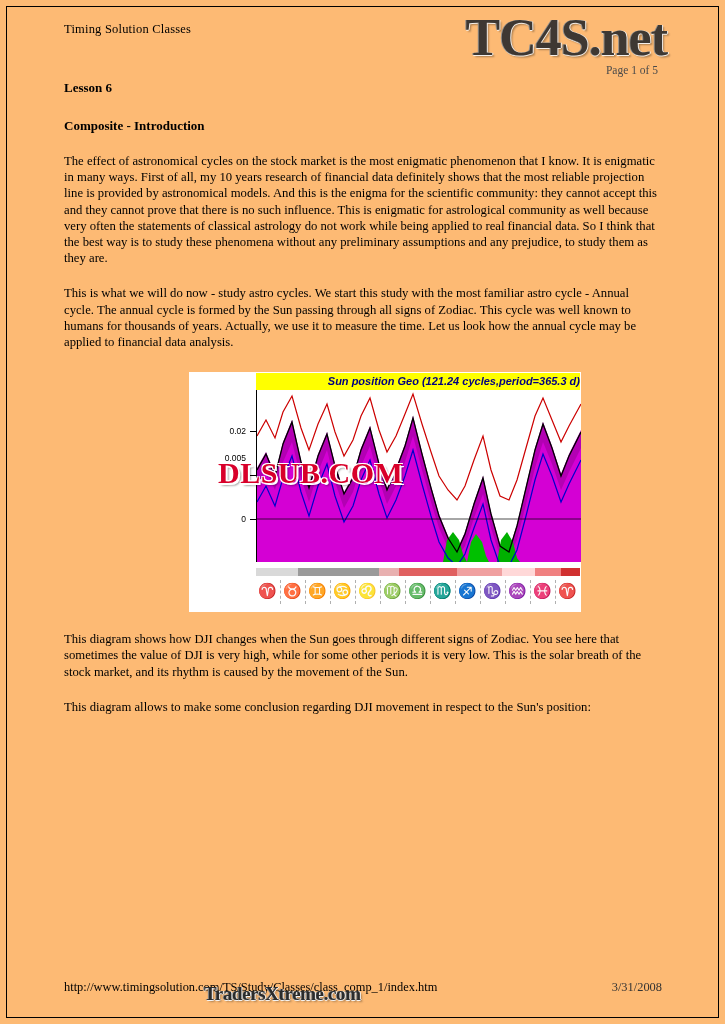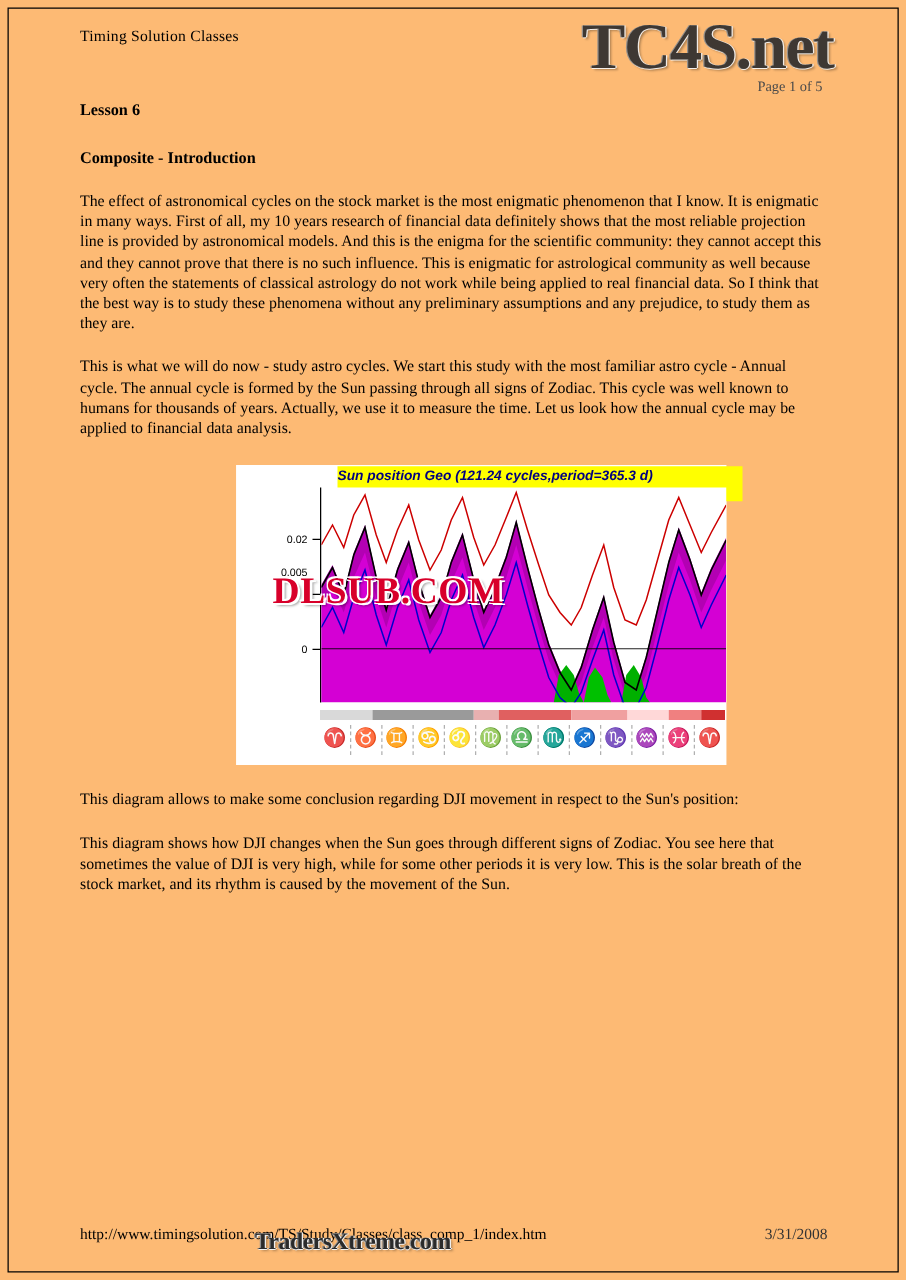--- a/index.html
+++ b/index.html
@@ -94,31 +94,31 @@
     position: absolute;
     left: 125px;
     top: 0;
     width: 390px;
     height: 238px;
     background: #ffffff;
     border: 1px solid #ffffff;
   }
   .chart-title-bar {
     position: absolute;
-    left: 80px;
+    left: 66px;
     top: 0;
     width: 324px;
     height: 28px;
     background: #ffff00;
     color: #000080;
     font-family: "Liberation Sans", sans-serif;
     font-weight: bold;
     font-style: italic;
     font-size: 11px;
-    text-align: left;
+    text-align: right;
     line-height: 17px;
     white-space: nowrap;
     overflow: hidden;
   }
   .plot-area {
     position: absolute;
     left: 66px;
     top: 17px;
     width: 324px;
     height: 172px;
@@ -307,22 +307,22 @@
           <div class="zodiac-cell">♑</div>
           <div class="zodiac-cell">♒</div>
           <div class="zodiac-cell">♓</div>
           <div class="zodiac-cell">♈</div>
         </div>
       </div>
 
       <div class="dlsub">DLSUB.COM</div>
     </div>
 
+    <p class="body">This diagram shows how DJI changes when the Sun goes through different signs of Zodiac. You see here that sometimes the value of DJI is very high, while for some other periods it is very low. This is the solar breath of the stock market, and its rhythm is caused by the movement of the Sun.</p>
     <p class="body">This diagram allows to make some conclusion regarding DJI movement in respect to the Sun's position:</p>
-    <p class="body">This diagram shows how DJI changes when the Sun goes through different signs of Zodiac. You see here that sometimes the value of DJI is very high, while for some other periods it is very low. This is the solar breath of the stock market, and its rhythm is caused by the movement of the Sun.</p>
   </div>
 
   <div class="footer">
     <div class="footer-url">http://www.timingsolution.com/TS/Study/Classes/class_comp_1/index.htm</div>
     <div class="footer-date">3/31/2008</div>
     <div class="watermark-txtreme">TradersXtreme.com</div>
   </div>
 </div>
 
 </body></html>

